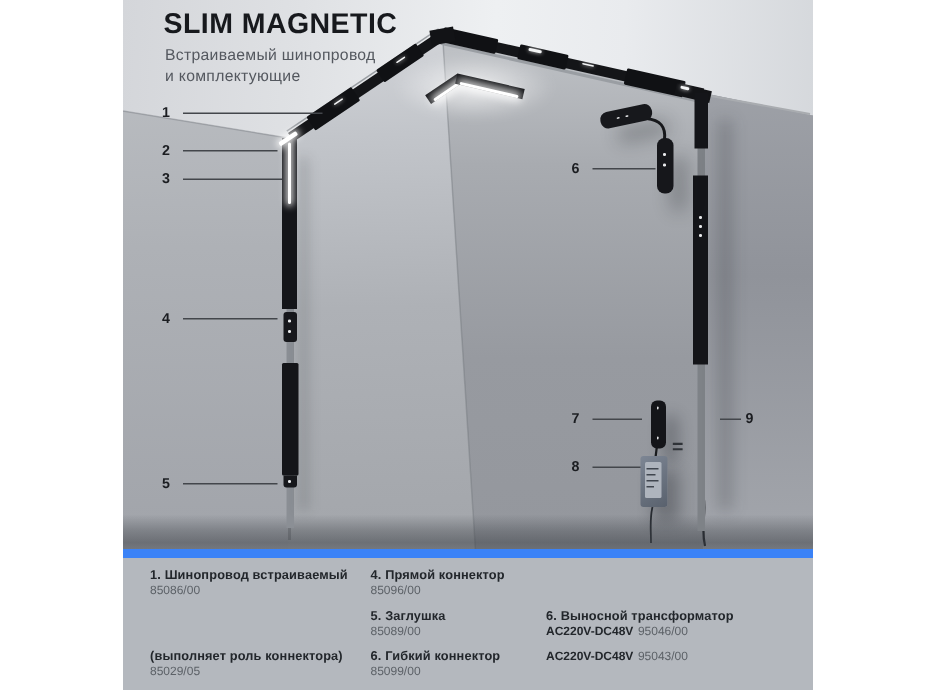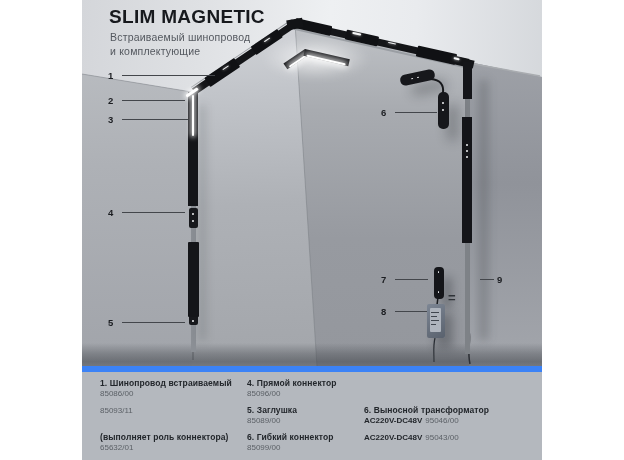--- a/index.html
+++ b/index.html
@@ -253,25 +253,24 @@
   </div>
 
   <div id="legend">
     <div class="lg-item li1">
       <div class="lg-t">1. Шинопровод встраиваемый</div>
       <div class="lg-l2"></div>
       <div class="lg-code"><span class="lg-cb"></span><span class="lg-c">85086/00</span></div>
     </div>
     <div class="lg-item li2">
       <div class="lg-l2"></div>
-      <div class="lg-code"><span class="lg-cb"></span><span class="lg-c">85093/11</span></div>
     </div>
     <div class="lg-item li3">
       <div class="lg-l2">(выполняет роль коннектора)</div>
-      <div class="lg-code"><span class="lg-cb"></span><span class="lg-c">65632/01</span></div>
+      <div class="lg-code"><span class="lg-cb"></span><span class="lg-c">85029/05</span></div>
     </div>
     <div class="lg-item li4">
       <div class="lg-t">4. Прямой коннектор</div>
       <div class="lg-l2"></div>
       <div class="lg-code"><span class="lg-cb"></span><span class="lg-c">85096/00</span></div>
     </div>
     <div class="lg-item li5">
       <div class="lg-t">5. Заглушка</div>
       <div class="lg-l2"></div>
       <div class="lg-code"><span class="lg-cb"></span><span class="lg-c">85089/00</span></div>

